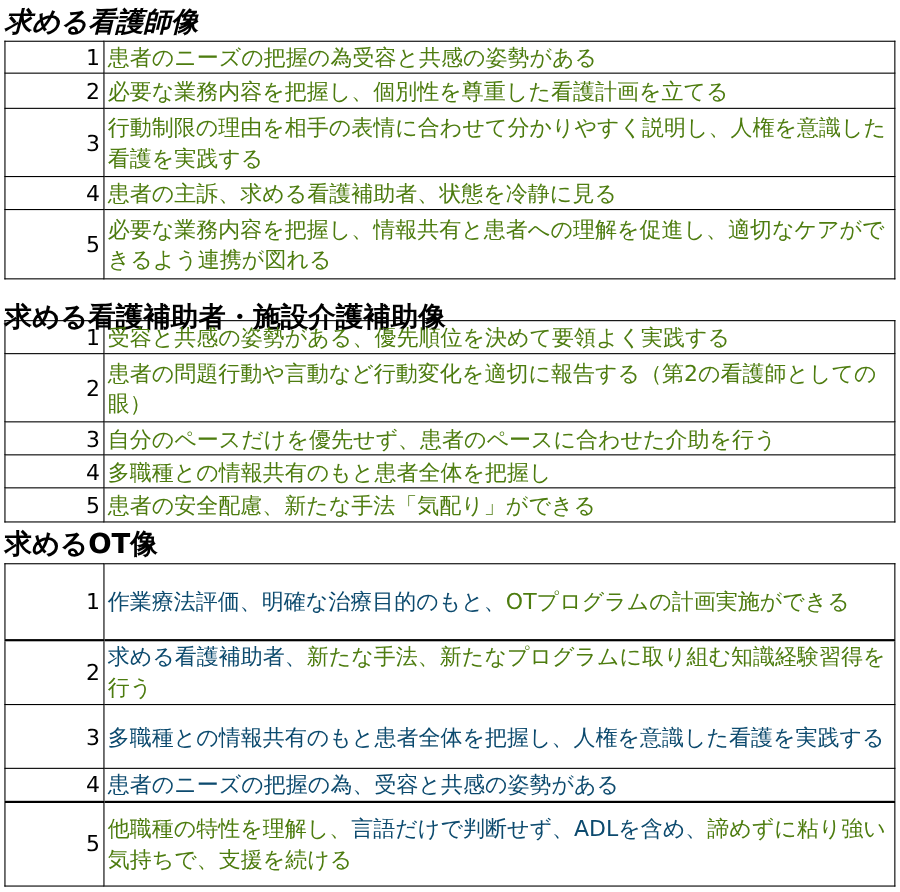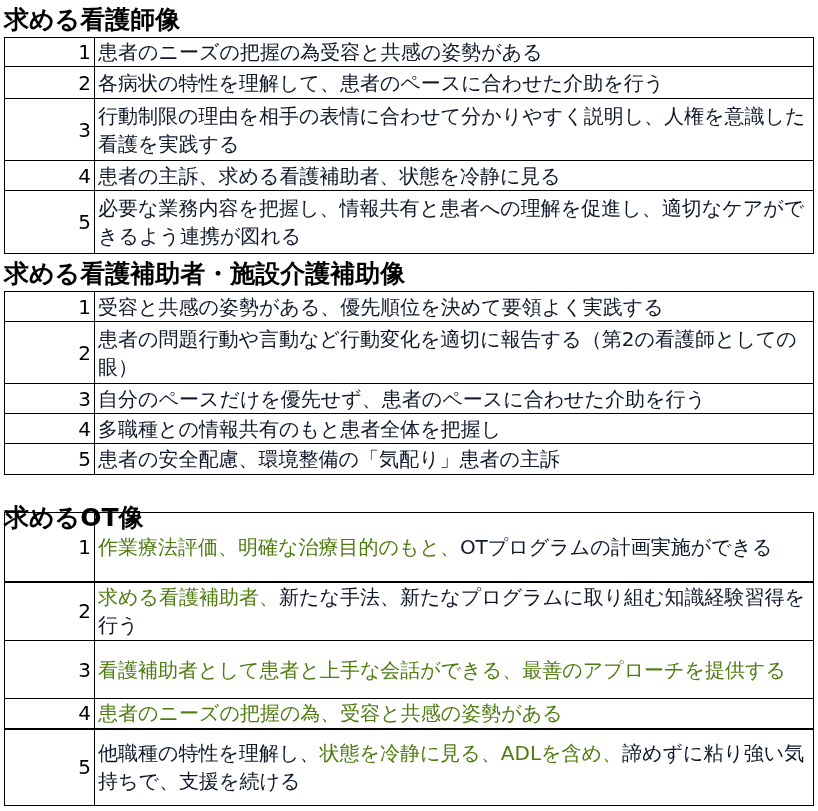--- a/index.html
+++ b/index.html
@@ -18,96 +18,96 @@
       border-collapse: collapse; table-layout: fixed;
     }
     table.grid td {
       border: 1px solid #000; padding: 0 4px 0 3px; vertical-align: middle;
       font-size: 20px; line-height: 28px;
     }
     table.grid td.num {
       width: 83px; text-align: right; padding-right: 3px; font-size: 20px;
     }
     table.grid td.txt { white-space: normal; word-break: break-all; }
-    .red { color: #4d7c0f; }
-    .blk { color: #0f172a; }
+    .red { color: #0c4a6e; }
+    .blk { color: #4d7c0f; }
     table.grid tr.thick-top td { border-top: 2px solid #000; }
   </style>
 </head>
 <body>
 
-<div class="section-title" style="top:5px;">求める看護師像</div>
+<div class="section-title" style="top:5px;font-style:italic;">求める看護師像</div>
 <table class="grid" style="top:37px;">
   <tbody>
       <tr style="height:29px;">
     <td class="num">1</td>
     <td class="txt"><span class="blk">患者のニーズの把握の為受容と共感の姿勢がある</span></td>
   </tr>
   <tr style="height:32px;">
     <td class="num">2</td>
-    <td class="txt"><span class="blk">各病状の特性を理解して、患者のペースに合わせた介助を行う</span></td>
+    <td class="txt"><span class="blk">必要な業務内容を把握し、個別性を尊重した看護計画を立てる</span></td>
   </tr>
   <tr style="height:62px;">
     <td class="num">3</td>
     <td class="txt"><span class="blk">行動制限の理由を相手の表情に合わせて分かりやすく説明し、人権を意識した看護を実践する</span></td>
   </tr>
   <tr style="height:30px;">
     <td class="num">4</td>
     <td class="txt"><span class="blk">患者の主訴、求める看護補助者、状態を冷静に見る</span></td>
   </tr>
   <tr style="height:63px;">
     <td class="num">5</td>
     <td class="txt"><span class="blk">必要な業務内容を把握し、情報共有と患者への理解を促進し、適切なケアができるよう連携が図れる</span></td>
   </tr>
 </tbody>
   </table>
 
-<div class="section-title" style="top:259px;">求める看護補助者・施設介護補助像</div>
+<div class="section-title" style="top:273px;">求める看護補助者・施設介護補助像</div>
 <table class="grid" style="top:291px;">
   <tbody>
       <tr style="height:30px;">
     <td class="num">1</td>
     <td class="txt"><span class="blk">受容と共感の姿勢がある、優先順位を決めて要領よく実践する</span></td>
   </tr>
   <tr style="height:62px;">
     <td class="num">2</td>
     <td class="txt"><span class="blk">患者の問題行動や言動など行動変化を適切に報告する（第2の看護師としての眼）</span></td>
   </tr>
   <tr style="height:30px;">
     <td class="num">3</td>
     <td class="txt"><span class="blk">自分のペースだけを優先せず、患者のペースに合わせた介助を行う</span></td>
   </tr>
   <tr style="height:30px;">
     <td class="num">4</td>
     <td class="txt"><span class="blk">多職種との情報共有のもと患者全体を把握し</span></td>
   </tr>
   <tr style="height:31px;">
     <td class="num">5</td>
-    <td class="txt"><span class="blk">患者の安全配慮、環境整備の「気配り」患者の主訴</span></td>
+    <td class="txt"><span class="blk">患者の安全配慮、新たな手法「気配り」ができる</span></td>
   </tr>
 </tbody>
   </table>
 
-<div class="section-title" style="top:503px;">求めるOT像</div>
+<div class="section-title" style="top:480px;">求めるOT像</div>
 <table class="grid" style="top:512px;">
   <tbody>
       <tr style="height:69px;">
     <td class="num">1</td>
     <td class="txt"><span class="red">作業療法評価、明確な治療目的のもと、</span><span class="blk">OTプログラムの計画実施ができる</span></td>
   </tr>
   <tr class="thick-top" style="height:59px;">
     <td class="num">2</td>
     <td class="txt"><span class="red">求める看護補助者、</span><span class="blk">新たな手法、新たなプログラムに取り組む知識経験習得を行う</span></td>
   </tr>
   <tr style="height:58px;">
     <td class="num">3</td>
-    <td class="txt"><span class="red">看護補助者として患者と上手な会話ができる、最善のアプローチを提供する</span></td>
+    <td class="txt"><span class="red">多職種との情報共有のもと患者全体を把握し、人権を意識した看護を実践する</span></td>
   </tr>
   <tr style="height:30px;">
     <td class="num">4</td>
     <td class="txt"><span class="red">患者のニーズの把握の為、受容と共感の姿勢がある</span></td>
   </tr>
   <tr class="thick-top" style="height:77px;">
     <td class="num">5</td>
-    <td class="txt"><span class="blk">他職種の特性を理解し、</span><span class="red">状態を冷静に見る、ADLを含め、</span><span class="blk">諦めずに粘り強い気持ちで、支援を続ける</span></td>
+    <td class="txt"><span class="blk">他職種の特性を理解し、</span><span class="red">言語だけで判断せず、ADLを含め、</span><span class="blk">諦めずに粘り強い気持ちで、支援を続ける</span></td>
   </tr>
 </tbody>
   </table>
 
 </body></html>

